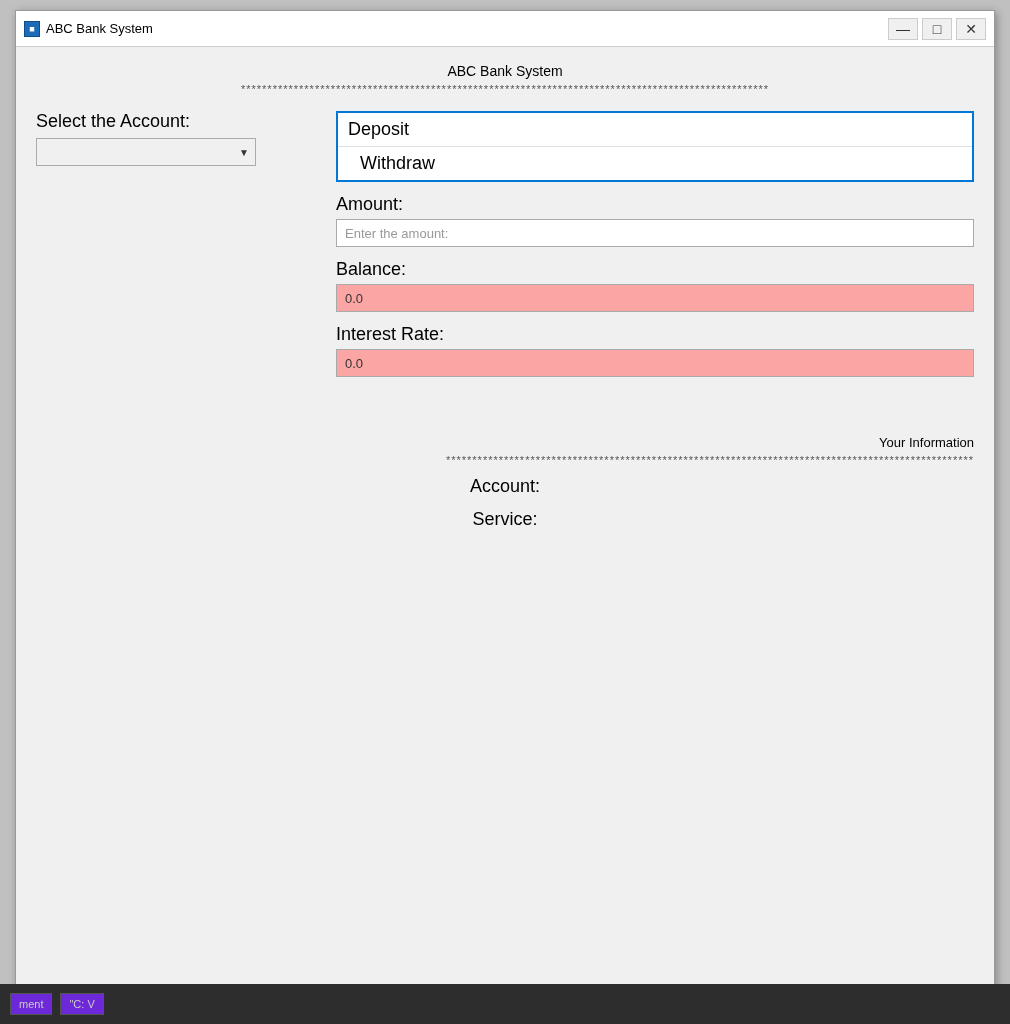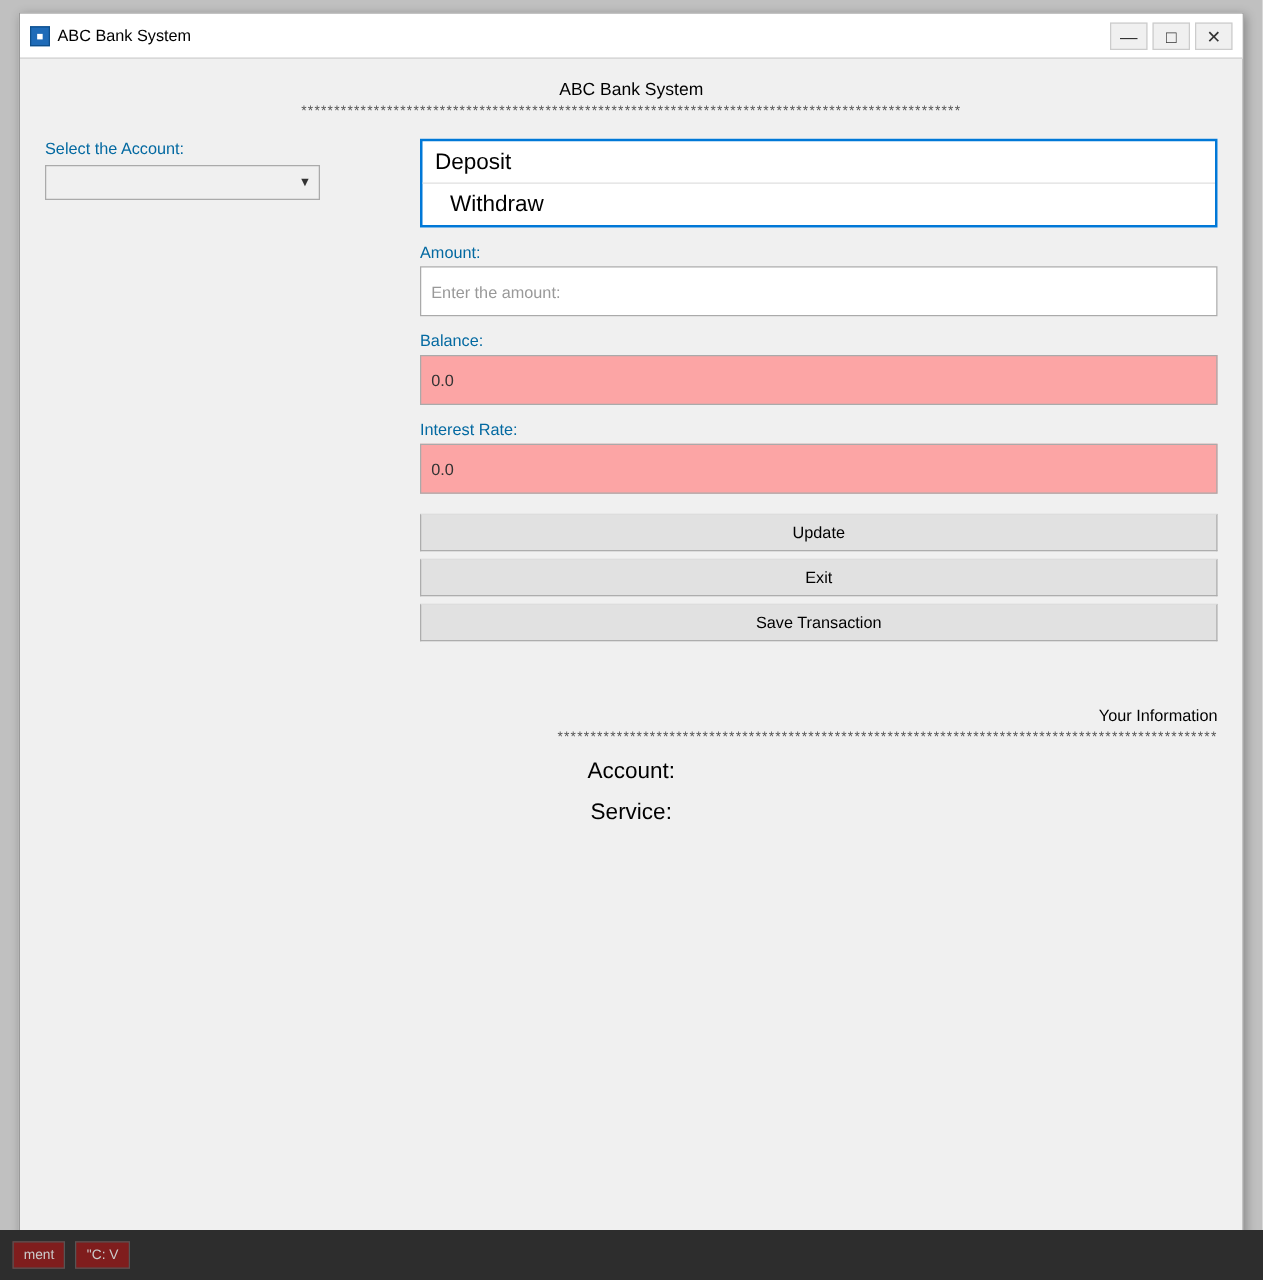--- a/index.html
+++ b/index.html
@@ -110,22 +110,22 @@
 
     .left-panel {
       flex: 0 0 280px;
     }
 
     .right-panel {
       flex: 1;
     }
 
     .field-label {
-      font-size: 13px;
-      color: #0369a1;
+      font-size: 18px;
+      color: #000000;
       margin-bottom: 6px;
     }
 
     .account-dropdown {
       width: 220px;
       height: 28px;
       background: #f0f0f0;
       border: 1px solid #aaa;
       display: flex;
       align-items: center;
@@ -161,21 +161,21 @@
     .form-group {
       margin-bottom: 12px;
     }
 
     .form-group .field-label {
       margin-bottom: 4px;
     }
 
     .text-input {
       width: 100%;
-      height: 40px;
+      height: 28px;
       border: 1px solid #aaa;
       background: #fff;
       padding: 4px 8px;
       font-size: 13px;
       color: #000;
     }
 
     .text-input::placeholder {
       color: #999;
     }
@@ -245,21 +245,21 @@
       width: 1010px;
       height: 40px;
       background: #2d2d2d;
       display: flex;
       align-items: center;
       padding: 0 10px;
       gap: 8px;
     }
 
     .taskbar-item {
-      background: #7f1d1d;
+      background: #6d28d9;
       color: #ccc;
       font-size: 11px;
       padding: 4px 8px;
       border: 1px solid #555;
     }
   </style>
 </head>
 <body>
 
 <div class="window">
@@ -311,25 +311,20 @@
         <div class="form-group">
           <div class="field-label">Balance:</div>
           <input type="text" class="text-input readonly" value="0.0" style="">
         </div>
 
         <div class="form-group">
           <div class="field-label">Interest Rate:</div>
           <input type="text" class="text-input readonly" value="0.0" style="">
         </div>
 
-        <div class="buttons-section">
-          <button class="btn">Update</button>
-          <button class="btn">Exit</button>
-          <button class="btn">Save Transaction</button>
-        </div>
 
       </div>
     </div>
 
     <div class="section-divider">
       <div class="section-header">
         <div class="section-title">Your Information</div>
         <div class="section-divider-line">****************************************************************************************************</div>
       </div>
       <div class="info-section">

